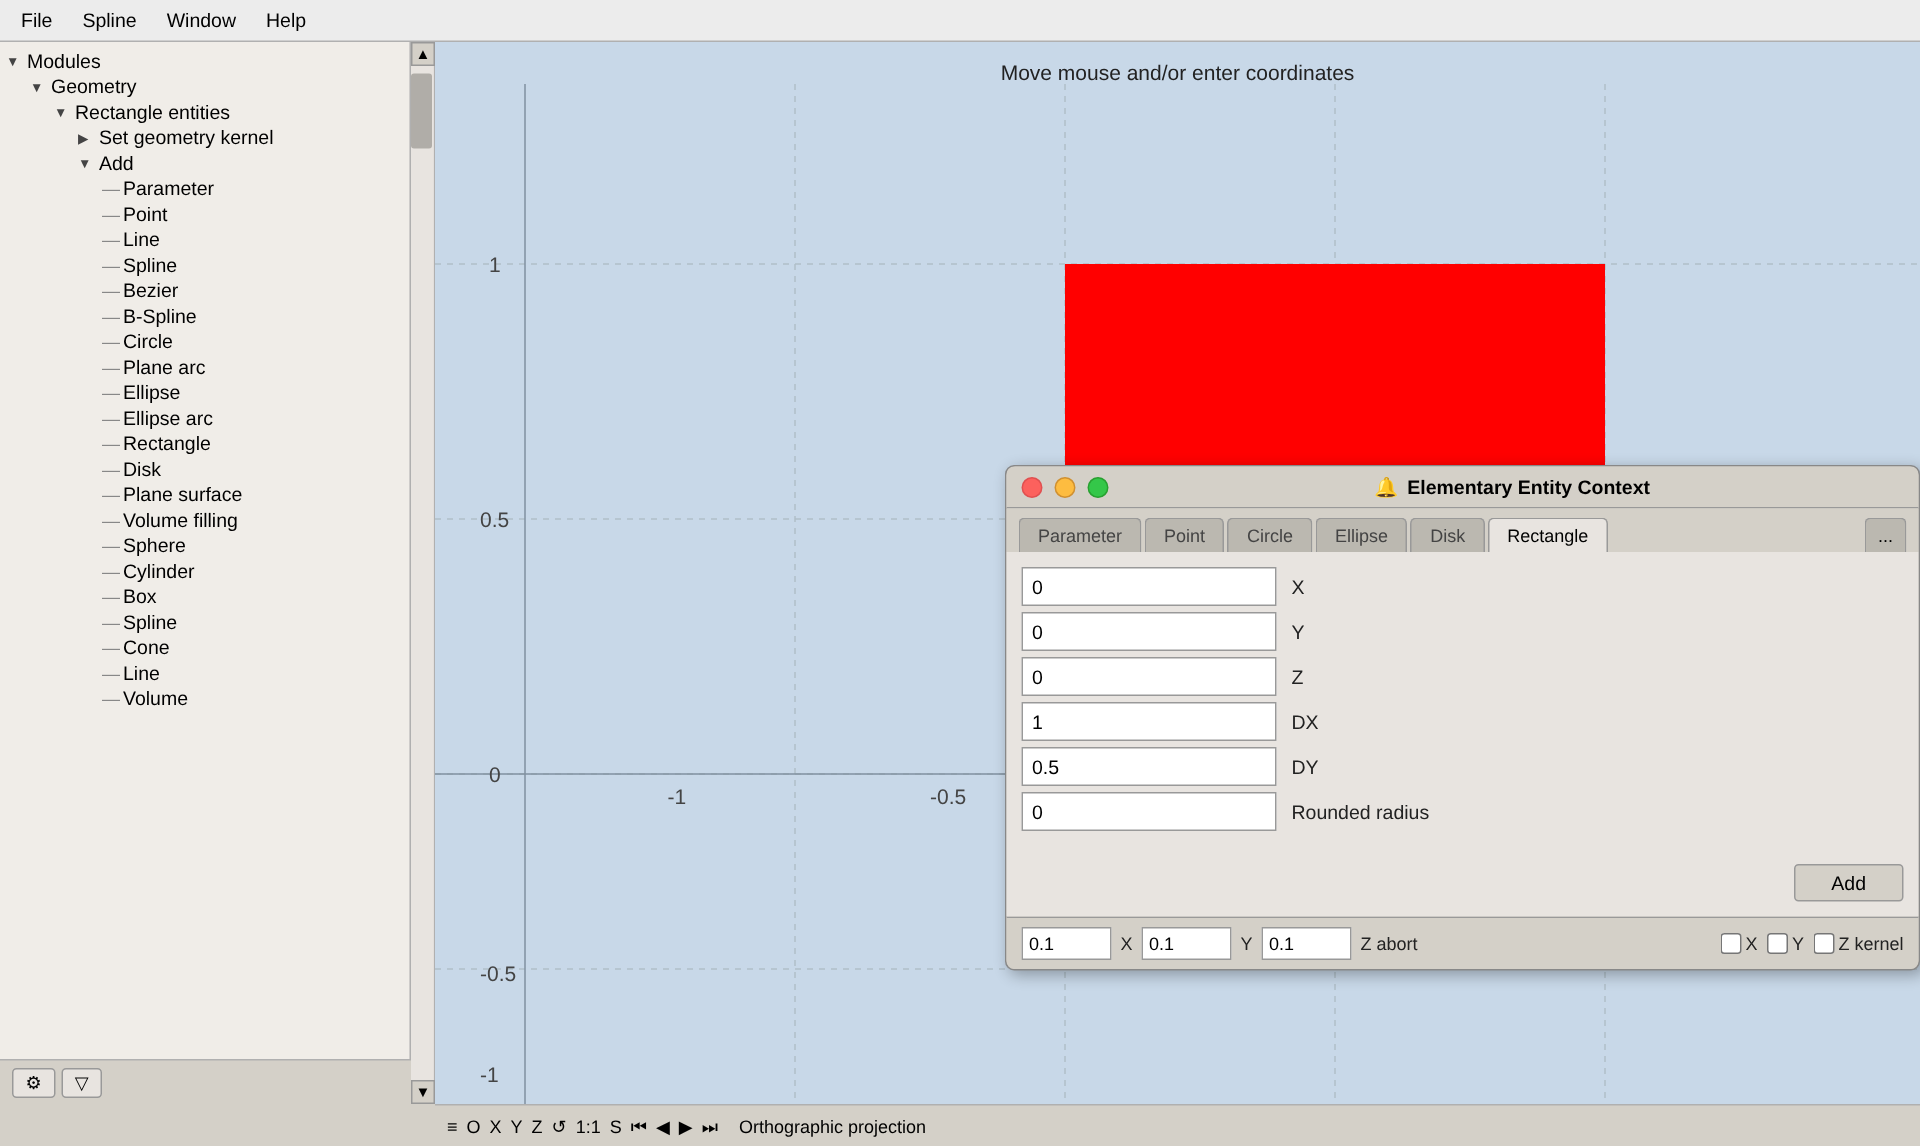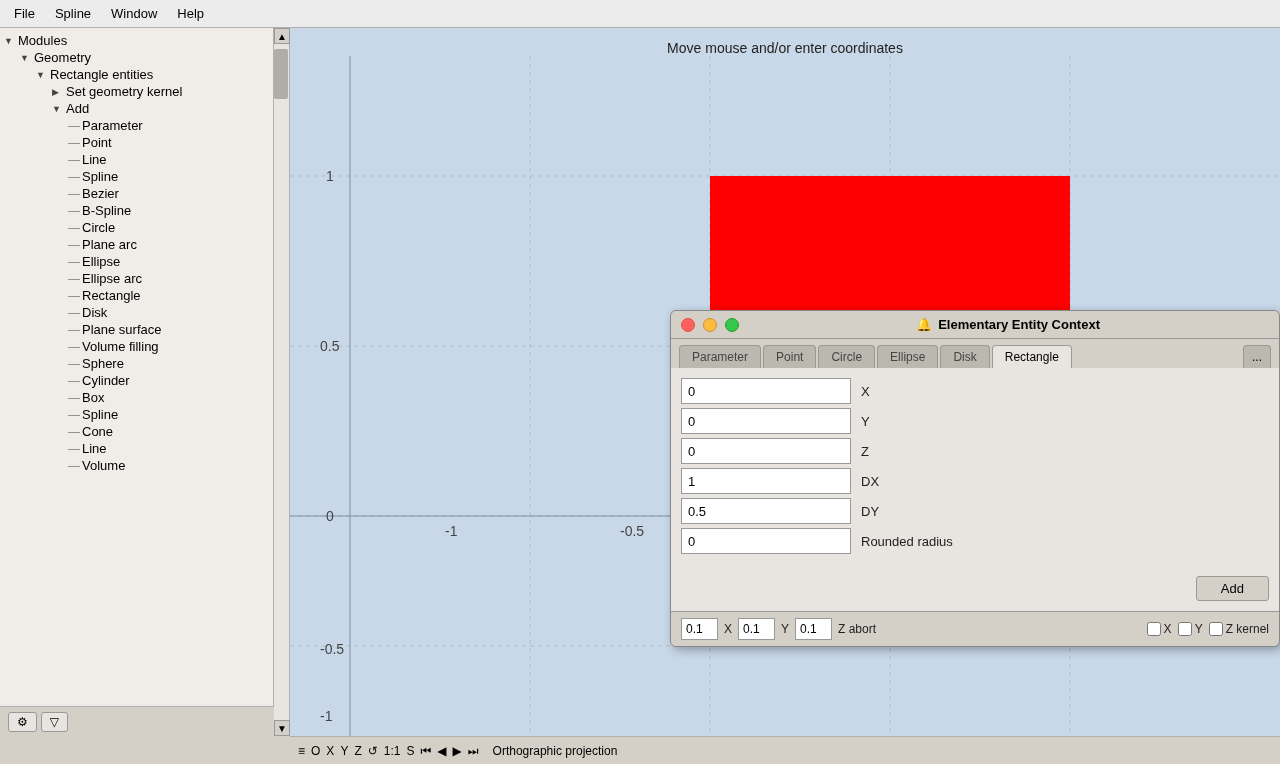--- a/index.html
+++ b/index.html
@@ -15,21 +15,21 @@
     .dialog-btn-close { background: #fc615d; border-color: #e05050; }
     .dialog-btn-min { background: #fdbc40; border-color: #d09030; }
     .dialog-btn-max { background: #34c749; border-color: #28a030; }
     .dialog-tab { padding: 4px 12px; background: #bbb8b0; border: 1px solid #999; border-bottom: none; border-radius: 4px 4px 0 0; cursor: pointer; font-size: 12px; color: #444; }
     .dialog-tab.active { background: #e8e4e0; color: #000; font-weight: 500; }
     .dialog-tab-more { padding: 4px 8px; background: #bbb8b0; border: 1px solid #999; border-bottom: none; border-radius: 4px 4px 0 0; cursor: pointer; font-size: 12px; margin-left: auto; }
     .dialog-row { display: flex; align-items: center; margin-bottom: 4px; }
     .dialog-input { width: 170px; height: 26px; border: 1px solid #999; background: white; padding: 2px 6px; font-size: 13px; }
     .dialog-label { padding-left: 10px; font-size: 13px; color: #222; min-width: 120px; }
     .dialog-add-btn { padding: 4px 24px; background: #d4d0c8; border: 1px solid #999; border-radius: 3px; cursor: pointer; font-size: 13px; }
-    .snap-input { width: 37px; height: 22px; border: 1px solid #999; background: white; padding: 2px 4px; font-size: 12px; }
+    .snap-input { width: 60px; height: 22px; border: 1px solid #999; background: white; padding: 2px 4px; font-size: 12px; }
     .snap-label { font-size: 12px; color: #222; }
     .snap-checkbox { width: 14px; height: 14px; }
 
     
     .scroll-arrow { width: 16px; height: 16px; background: #d4d0c8; border: 1px solid #999; display: flex; align-items: center; justify-content: center; cursor: pointer; font-size: 10px; }
   </style>
 </head>
 <body>
 
 <div style="display:flex;align-items:center;height:28px;background:#ececec;border-bottom:1px solid #b0b0b0;padding:0 4px;">

